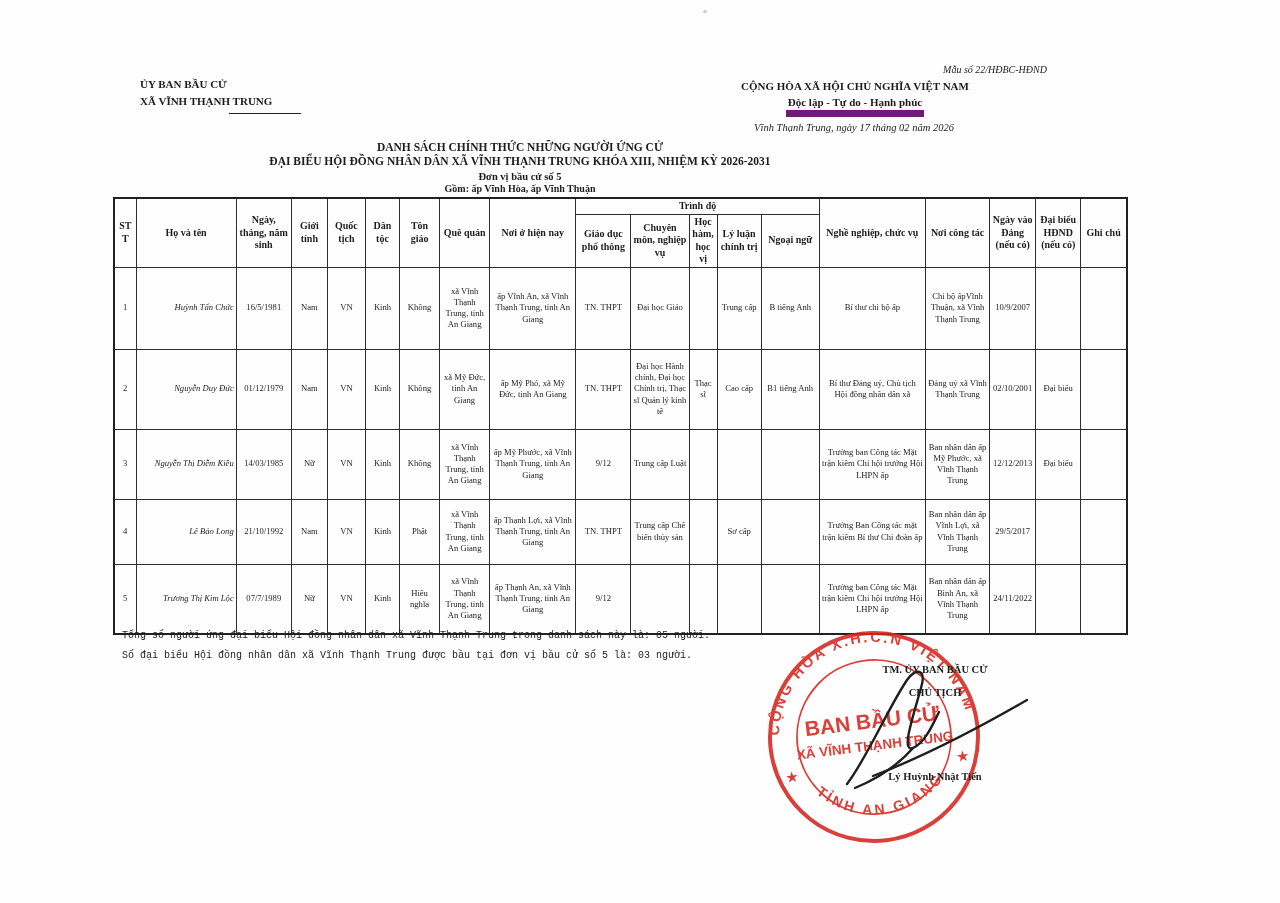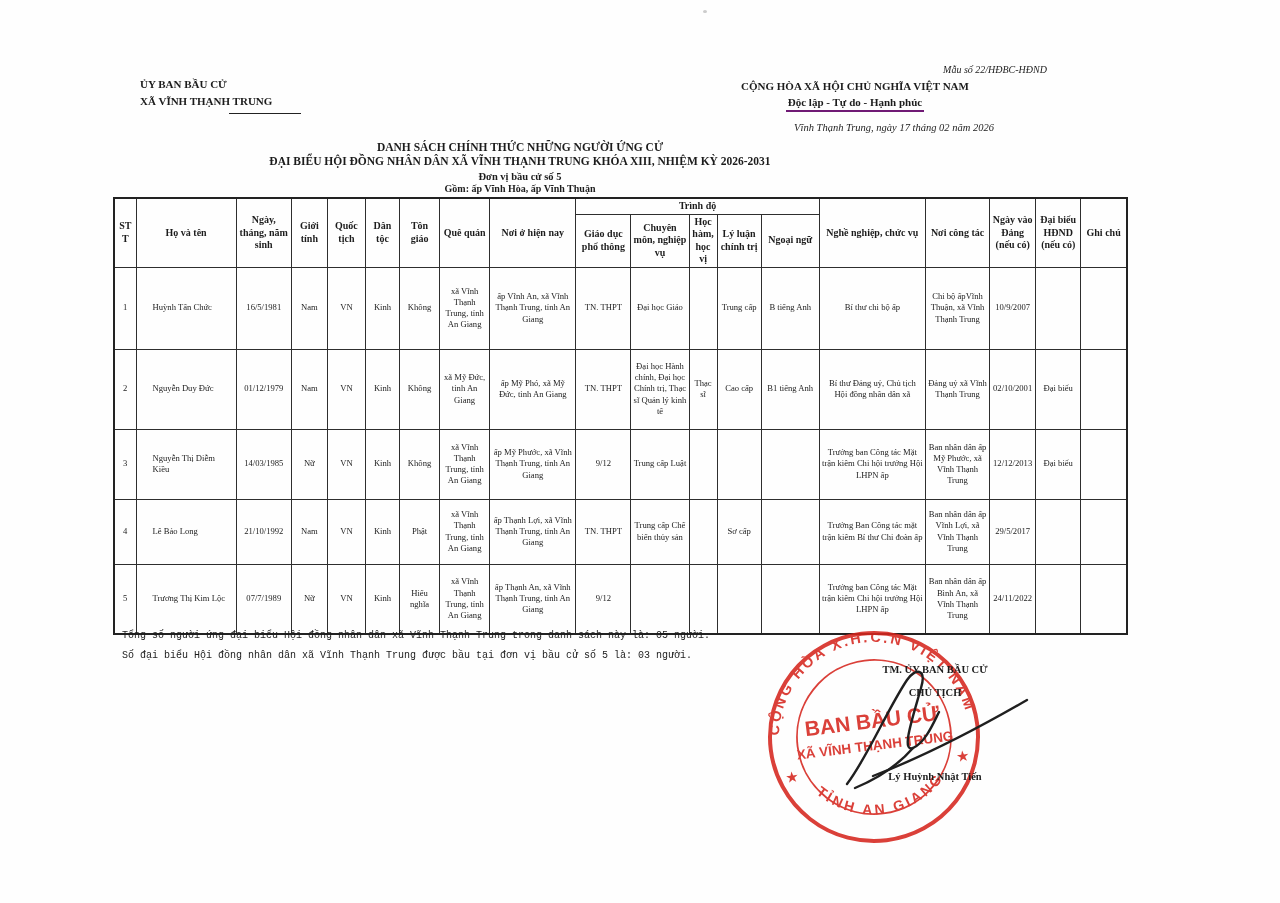--- a/index.html
+++ b/index.html
@@ -9,22 +9,22 @@
     margin:0 auto;
   }
   .abs { position:absolute; }
 
   .issuer-block { left:140px; top:76px; width:250px; text-align:left; font-size:11px; font-weight:bold; line-height:1.55; }
   .issuer-rule { display:block; width:72px; height:1px; background:#222; margin:3px auto 0; }
 
   .form-no { left:905px; top:64px; width:180px; font-size:10px; font-style:italic; text-align:center; }
   .national-block { left:695px; top:80px; width:320px; text-align:center; }
   .national-line1 { font-size:11px; font-weight:bold; }
-  .national-line2 { display:inline-block; font-size:11px; font-weight:bold; border-bottom:2px solid #701a75; padding:1px 2px 2px; }
-  .date-line { left:734px; top:122px; width:320px; text-align:center; font-size:10.5px; font-style:italic; }
+  .national-line2 { display:inline-block; font-size:11px; font-weight:bold; border-bottom:7px solid #701a75; padding:1px 2px 2px; }
+  .date-line { left:694px; top:122px; width:320px; text-align:center; font-size:10.5px; font-style:italic; }
 
   .title-block { left:0; top:140px; width:1040px; text-align:center; }
   .title-l1 { font-size:11.5px; font-weight:bold; line-height:1.25; }
   .title-l2 { font-size:11.5px; font-weight:bold; line-height:1.25; }
   .title-l3 { font-size:10.5px; font-weight:bold; margin-top:2px; }
   .title-l4 { font-size:10px; font-weight:bold; margin-top:1px; }
 
   table.main {
     position:absolute; left:113px; top:197px; width:1015px;
     border-collapse:collapse; table-layout:fixed;
@@ -36,21 +36,21 @@
     overflow:hidden; word-wrap:break-word;
   }
   table.main thead th { font-weight:bold; font-size:10px; line-height:1.25;margin-top:41px; }
   tr.hdr-group { height:16px; }
   tr.hdr-sub { height:46px; }
   tbody tr:nth-child(1) { height:82px; }
   tbody tr:nth-child(2) { height:80px; }
   tbody tr:nth-child(3) { height:70px; }
   tbody tr:nth-child(4) { height:65px; }
   tbody tr:nth-child(5) { height:70px; }
-  tbody td:nth-child(2) { text-align:left; padding-left:16px; }
+  tbody td:nth-child(2) { text-align:right; padding-left:16px;font-style:italic; }
 
   .notes-block { left:122px; top:630px; width:700px;font-family:Liberation Mono, monospace; }
   .note-line { font-size:10px; margin-bottom:9px; }
 
   .sig-block { left:845px; top:664px; width:180px; text-align:center; }
   .sig-l1 { font-size:10.5px; font-weight:bold; }
   .sig-l2 { font-size:10.5px; font-weight:bold; margin-top:12px; }
   .sig-name { left:845px; top:771px; width:180px; text-align:center; font-size:10.5px; font-weight:bold; }
 
   .stamp-wrap { left:757px; top:620px; width:234px; height:234px; opacity:0.88; transform:rotate(-7deg); }

